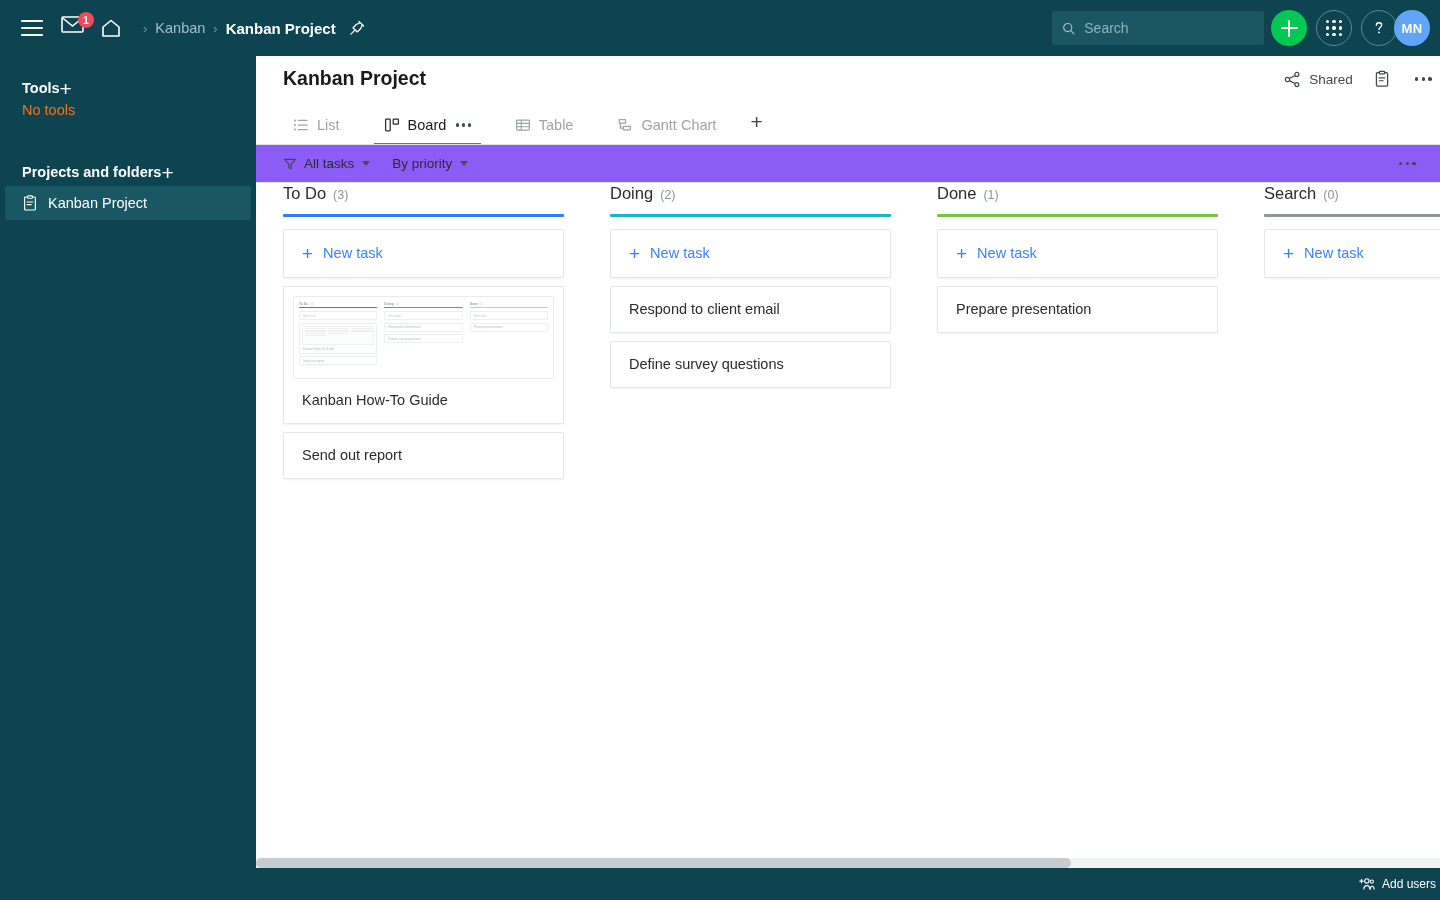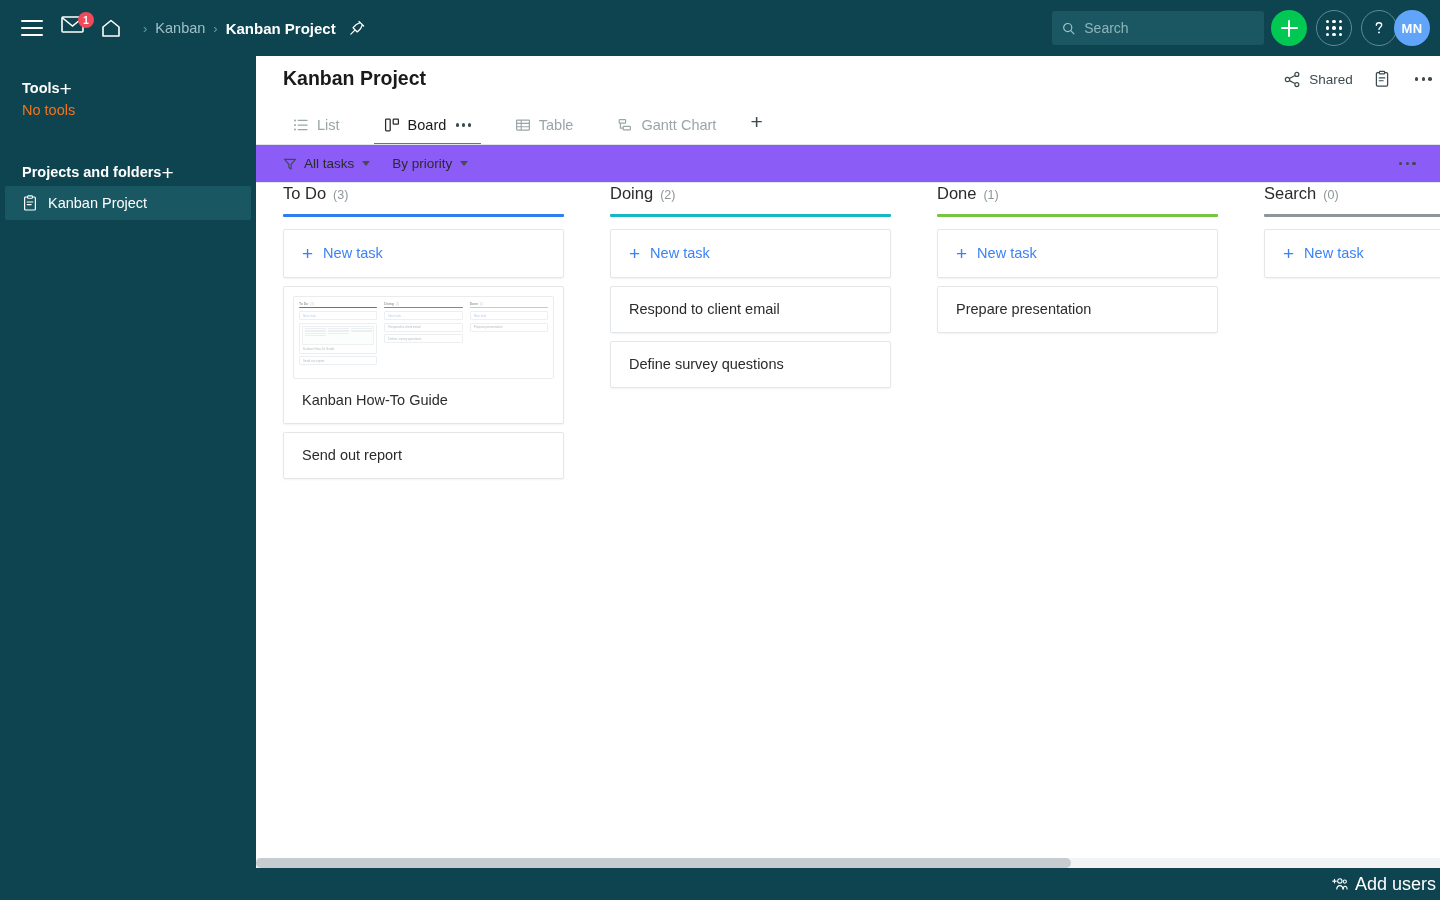--- a/index.html
+++ b/index.html
@@ -225,21 +225,21 @@
   .hscroll .thumbbar {
     height: 10px; width: 815px; background: #c6ccd0; border-radius: 5px; cursor: pointer;
   }
 
   
   .bottombar {
     position:absolute; left:0; bottom:0; width: 1440px; height: 32px;
     background: #0d4450; display:flex; align-items:center; justify-content:flex-end;
   }
   .add-users {
-    display:flex; align-items:center; gap: 6px; color:#ffffff; font-size: 18px;
+    display:flex; align-items:center; gap: 6px; color:#ffffff; font-size: 12px;
     margin-right: 4px; cursor:pointer;
   }
 </style>
 </head>
 <body>
 
 <div class="topbar">
 
   <div class="hamburger">
     <span></span>

